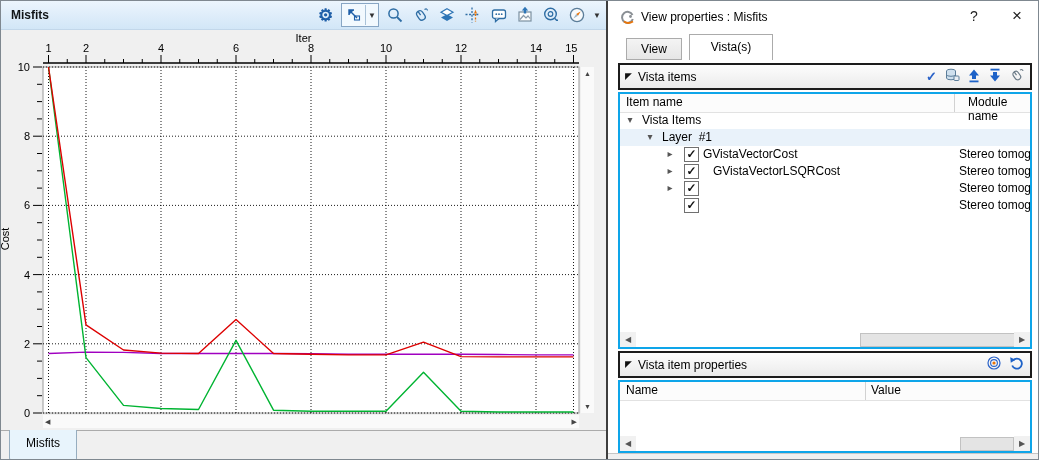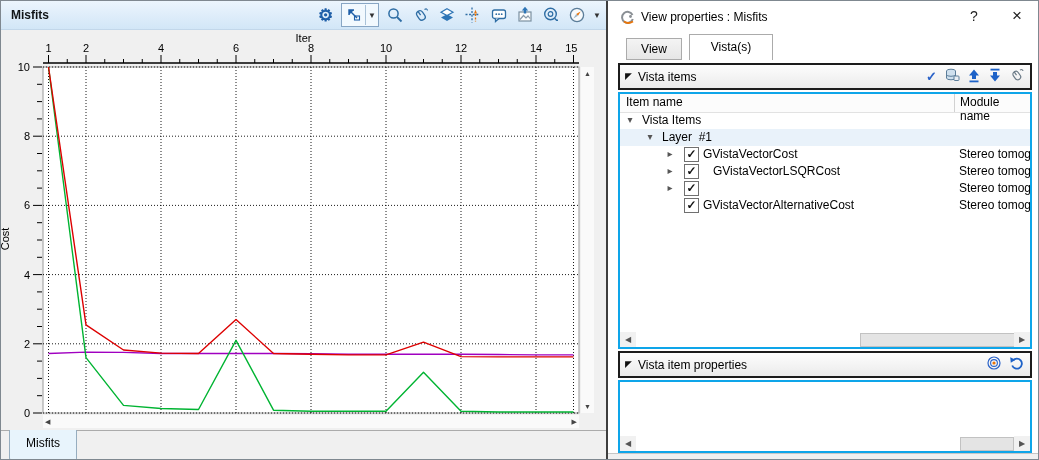--- a/index.html
+++ b/index.html
@@ -331,21 +331,21 @@
               <path d="M11 3 Q13.5 1.8 14 4" stroke="#6b7a86" fill="none" stroke-width="1.1"></path>
             </svg>
         </span>
       </span>
     </div>
 
     <div class="gridBox" style="top:91px;height:257px;">
       <div class="colHeader">
         <span class="c1">Item name</span>
         <span class="colDiv" style="left:334px;"></span>
-        <span class="c2" style="left:340px;">Module name</span>
+        <span class="c2" style="left:348px;">Module name</span>
       </div>
       <div id="tree-rows">
           <div class="tree-row">
             <span class="tw" style="left: 4px;">▾</span>
             <span class="tl" style="left: 22px;">Vista Items</span>
           </div>
           <div class="tree-row selected">
             <span class="tw" style="left: 24px;">▾</span>
             <span class="tl" style="left: 42px;">Layer  #1</span>
           </div>
@@ -362,21 +362,20 @@
             <span class="tm">Stereo tomog</span>
           </div>
           <div class="tree-row">
             <span class="tw" style="left: 44px;">▸</span>
             <span class="cb" style="left: 64px;">✓</span>
             <span class="tm">Stereo tomog</span>
           </div>
           <div class="tree-row">
             <span class="tw" style="left: 44px;"></span>
             <span class="cb" style="left: 64px;">✓</span>
-            <span class="tl" style="left: 83px;">GVistaVectorAlternativeCost</span>
             <span class="tm">Stereo tomog</span>
           </div>
         </div>
       <div class="hscroll">
         <span class="sbA l">◀</span>
         <span class="sbTrack"></span>
         <span class="sbThumb" style="left:240px;width:154px;"></span>
         <span class="sbA r">▶</span>
       </div>
     </div>
@@ -395,20 +394,25 @@
         <span>
           <svg width="16" height="16" viewBox="0 0 16 16">
               <path d="M4 5.5 A5 5 0 1 1 3.2 10.5" stroke="#1d62c8" fill="none" stroke-width="1.8"></path>
               <polygon points="1.2,2.2 1.8,7.8 6.5,4.8" fill="#1d62c8"></polygon>
             </svg>
         </span>
       </span>
     </div>
 
     <div class="gridBox" style="top:379px;height:73px;">
+      <div class="colHeader">
+        <span class="c1">Name</span>
+        <span class="colDiv" style="left:245px;"></span>
+        <span class="c2" style="left:251px;">Value</span>
+      </div>
       <div id="prop-rows"></div>
       <div class="hscroll">
         <span class="sbA l">◀</span>
         <span class="sbTrack"></span>
         <span class="sbThumb" style="left:340px;width:52px;"></span>
         <span class="sbA r">▶</span>
       </div>
     </div>
 
     <div id="rbottomstrip"></div>

